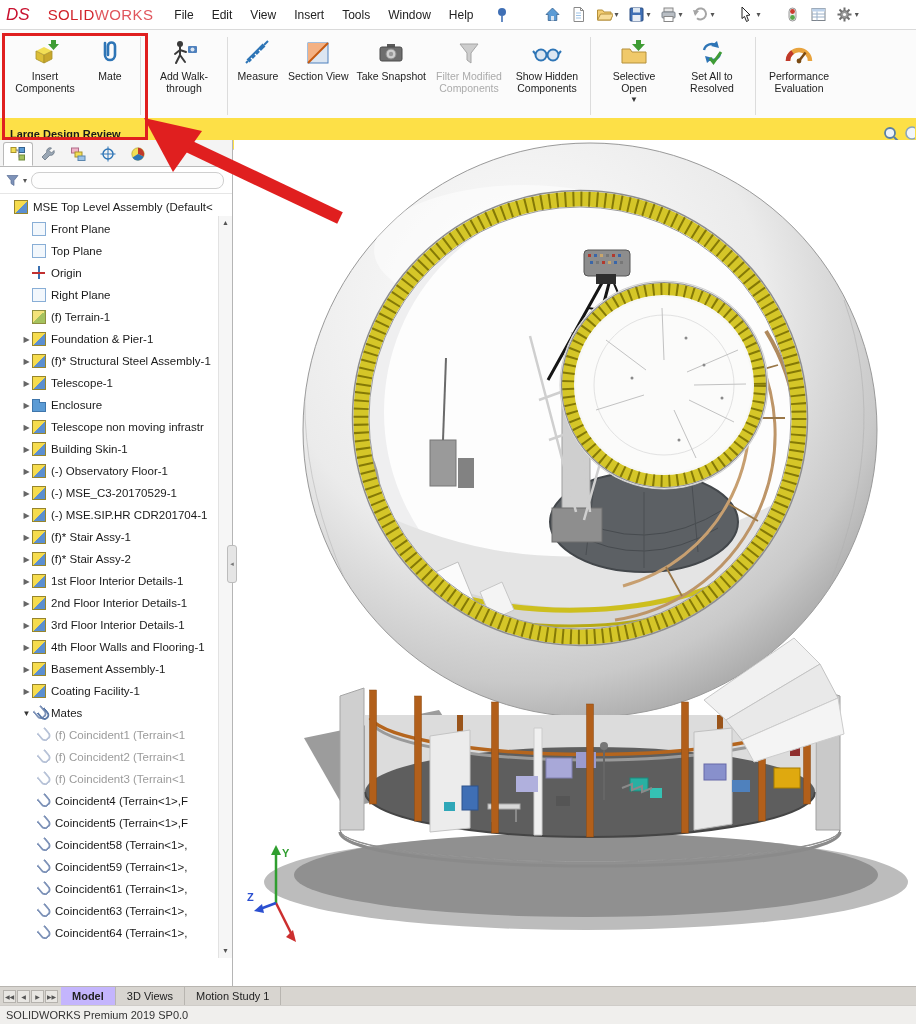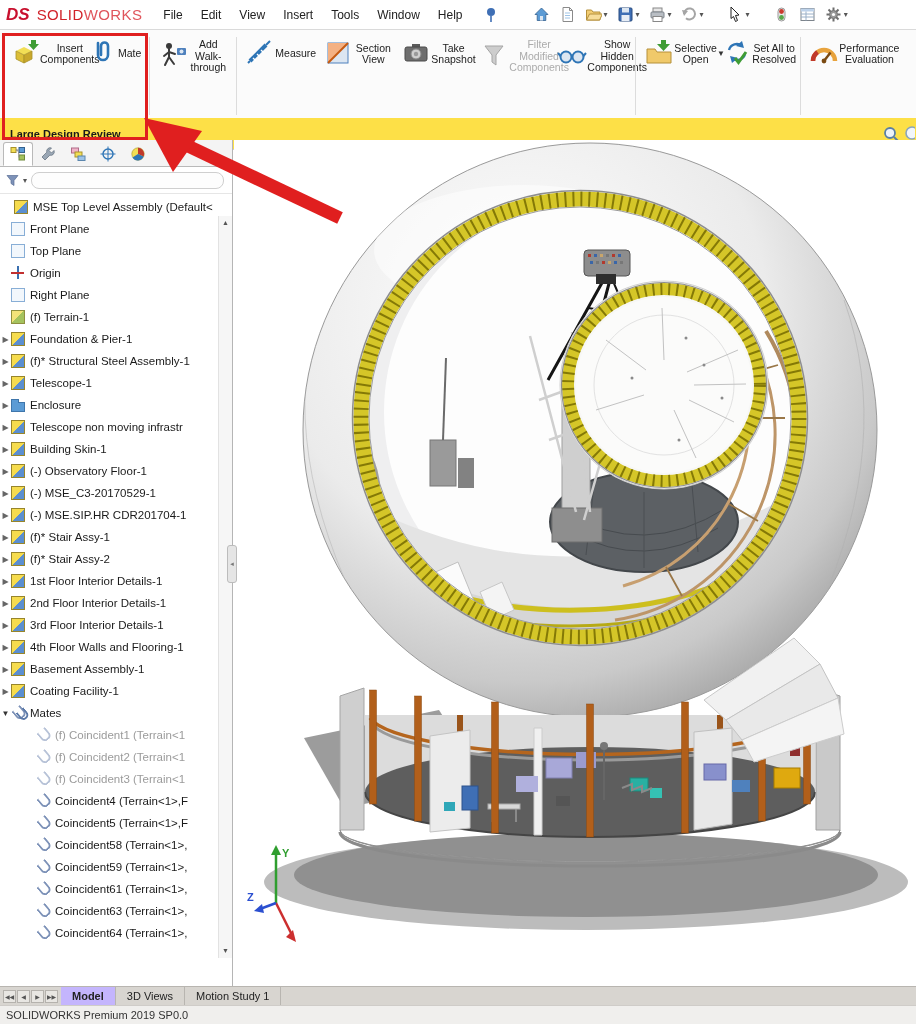--- a/index.html
+++ b/index.html
@@ -4,35 +4,35 @@
 <style>
   html,body{margin:0;padding:0;}
   body{width:916px;height:1024px;position:relative;overflow:hidden;background:#fff;
        font-family:"Liberation Sans",sans-serif;font-size:11px;color:#222;}
   svg{display:block}
 
   
   .menubar{position:absolute;left:0;top:0;width:100%;height:30px;background:#fff;
            border-bottom:1px solid #dadada;display:flex;align-items:center;z-index:5;box-sizing:border-box}
   .logo{display:flex;align-items:center;padding:0 12px 0 6px}
-  .logo-mark{font-style:italic;font-weight:bold;font-size:17px;color:#c8102e;margin-right:7px}
+  .logo-mark{font-style:italic;font-weight:normal;font-size:17px;color:#c8102e;margin-right:18px}
   .logo-solid{font-weight:normal;font-size:15px;color:#d12229;letter-spacing:.4px}
   .logo-works{font-size:15px;color:#e0555c;letter-spacing:.4px}
   .menu-items{display:flex}
   .menu-item{padding:0 9px;font-size:12px;color:#222;cursor:default}
   .pin{margin:0 8px 0 12px;display:flex;align-items:center}
   .tb-group{display:flex;align-items:center;margin-left:24px;gap:3px}
   .tbtn{display:flex;align-items:center;height:24px;padding:0 3px;border-radius:2px}
   .tb-caret{font-size:8px;color:#555;margin-left:2px}
   .tbtn.gap{margin-left:14px}
 
   
   .ribbon{position:absolute;top:30px;left:0;width:100%;height:88px;background:#fbfbfb;
           display:flex;align-items:flex-start;padding:4px 0 0 6px;box-sizing:border-box}
-  .rbtn{display:flex;flex-direction:row;align-items:center;margin:0 1px;padding:3px 3px;
+  .rbtn{display:flex;flex-direction:column;align-items:center;margin:0 1px;padding:3px 3px;
         min-width:44px;max-width:70px}
   .rbtn .ric{height:32px;display:flex;align-items:center;justify-content:center}
   .rlabel{font-size:10.5px;line-height:11.5px;text-align:center;color:#222;margin-top:2px}
   .rbtn.disabled .rlabel{color:#ababab}
   .rdrop{font-size:8px;color:#333;margin-top:1px}
   .rsep{width:1px;align-self:stretch;background:#dcdcdc;margin:3px 4px}
 
   
   .tabstrip{position:absolute;top:118px;left:0;width:100%;height:32px;background:#fde047;
             border-bottom:1px solid #cfcfcf;display:flex;align-items:center;box-sizing:border-box}
@@ -53,21 +53,21 @@
         border:1px solid transparent;box-sizing:border-box}
   .ptab.active{background:#fff;border-color:#b9b9b9;border-bottom-color:#fff;border-radius:3px 3px 0 0}
   .filterrow{height:26px;display:flex;align-items:center;gap:4px;padding:0 8px 0 6px;
              border-bottom:1px solid #e6e6e6;flex:0 0 26px}
   .fcaret{font-size:8px;color:#555}
   .filter-input{flex:1;height:15px;border:1px solid #cfcfcf;border-radius:8px;background:#fdfdfd}
 
   .tree-wrap{flex:1;position:relative;overflow:hidden}
   .tree{position:absolute;top:2px;left:0;right:14px;bottom:0;overflow:hidden}
   .trow{height:22px;display:flex;align-items:center;white-space:nowrap;font-size:11.5px;color:#1a1a1a}
-  .trow.d0{padding-left:3px}.trow.d1{}.trow.d2{padding-left:25px}
+  .trow.d0{padding-left:3px}.trow.d1{padding-left:21px}.trow.d2{padding-left:25px}
   .trow.sup{color:#9b9b9b}
   .trow.sup .ticon{opacity:.55}
   .caret{width:11px;flex:0 0 11px;font-size:8px;color:#666;text-align:center}
   .caret.r::before{content:"▶"}
   .caret.d::before{content:"▼";color:#333}
   .ticon{width:14px;height:14px;flex:0 0 14px;margin-right:5px;position:relative;box-sizing:border-box}
   .i-asm,.i-root{background:linear-gradient(135deg,#f6dc4e 0%,#f6dc4e 52%,#5b8fd0 52%,#5b8fd0 100%);
          border:1px solid #97852b}
   .i-part{background:linear-gradient(135deg,#f3e379 0%,#f3e379 50%,#a4c25e 50%);border:1px solid #8f8f3f}
   .i-plane{background:#f2f7fc;border:1px solid #88aed6}

